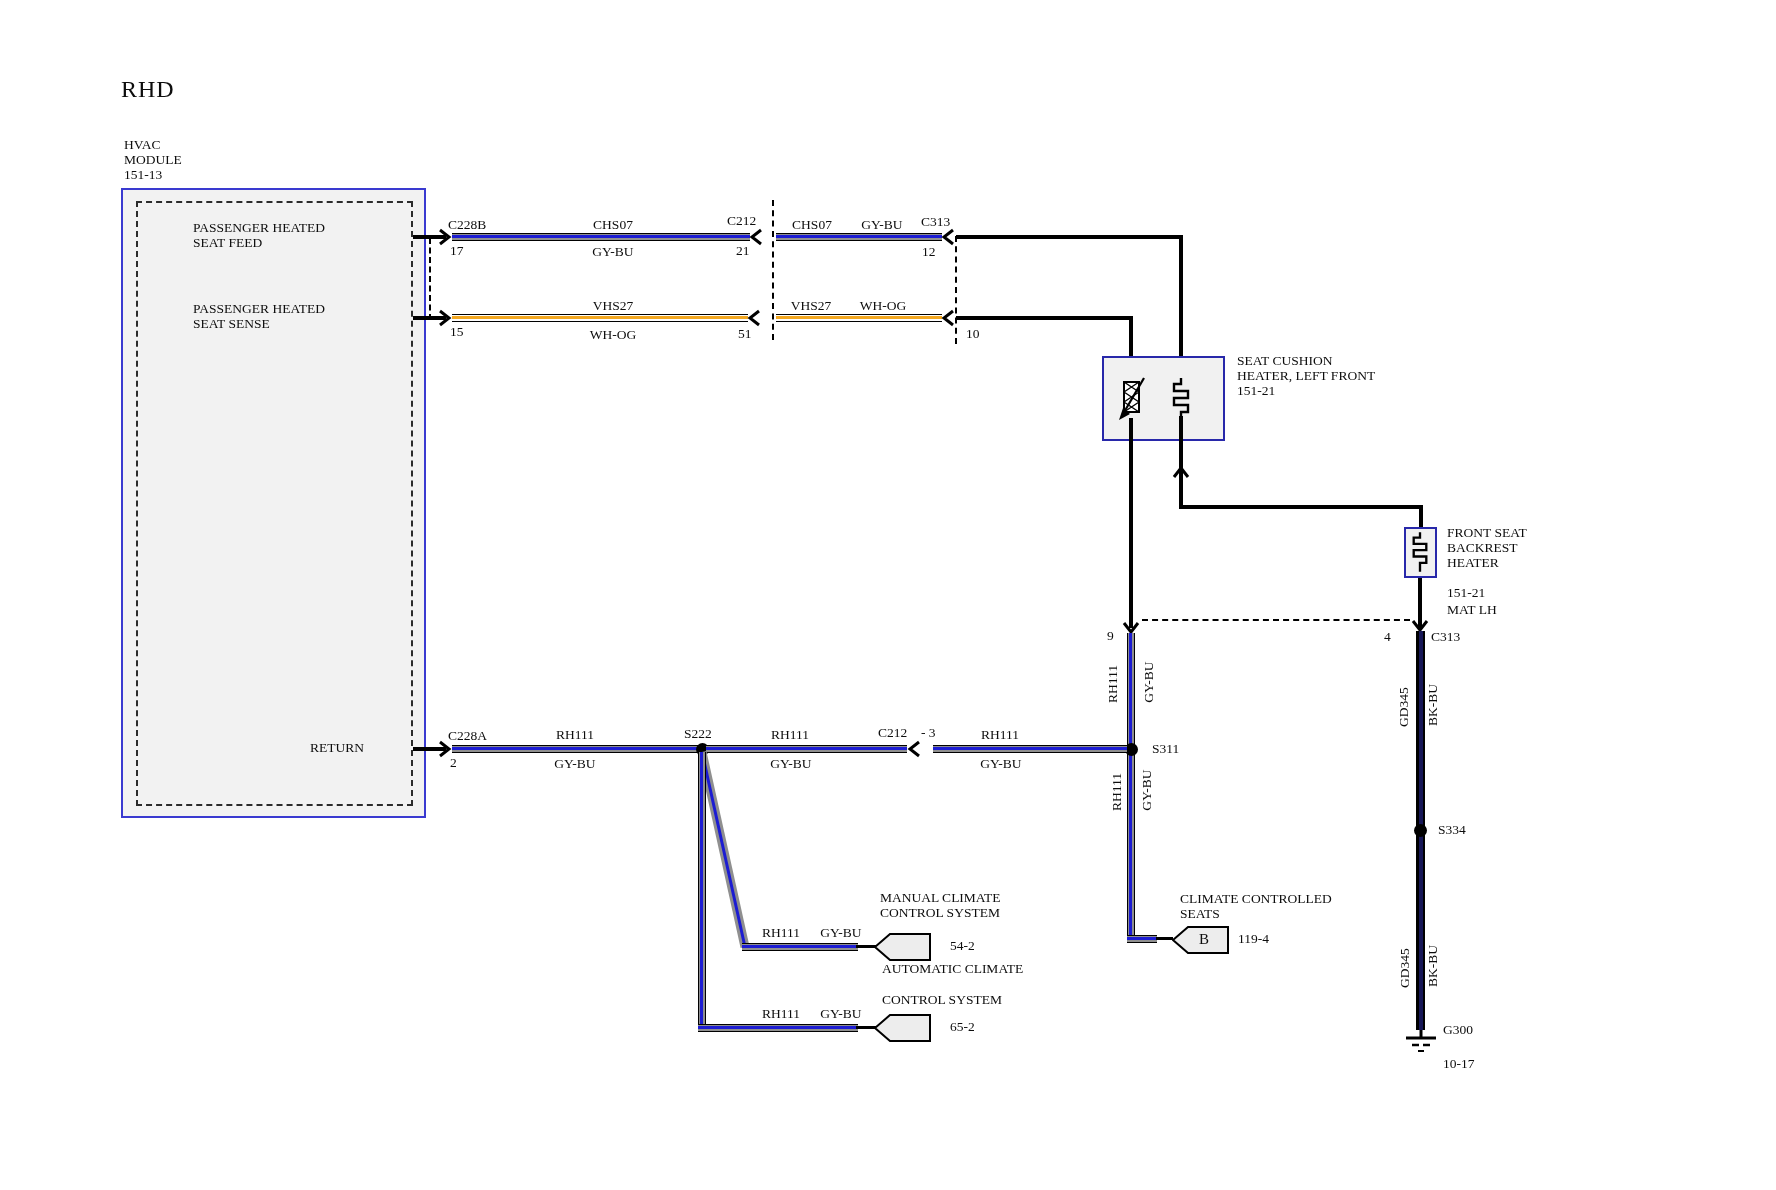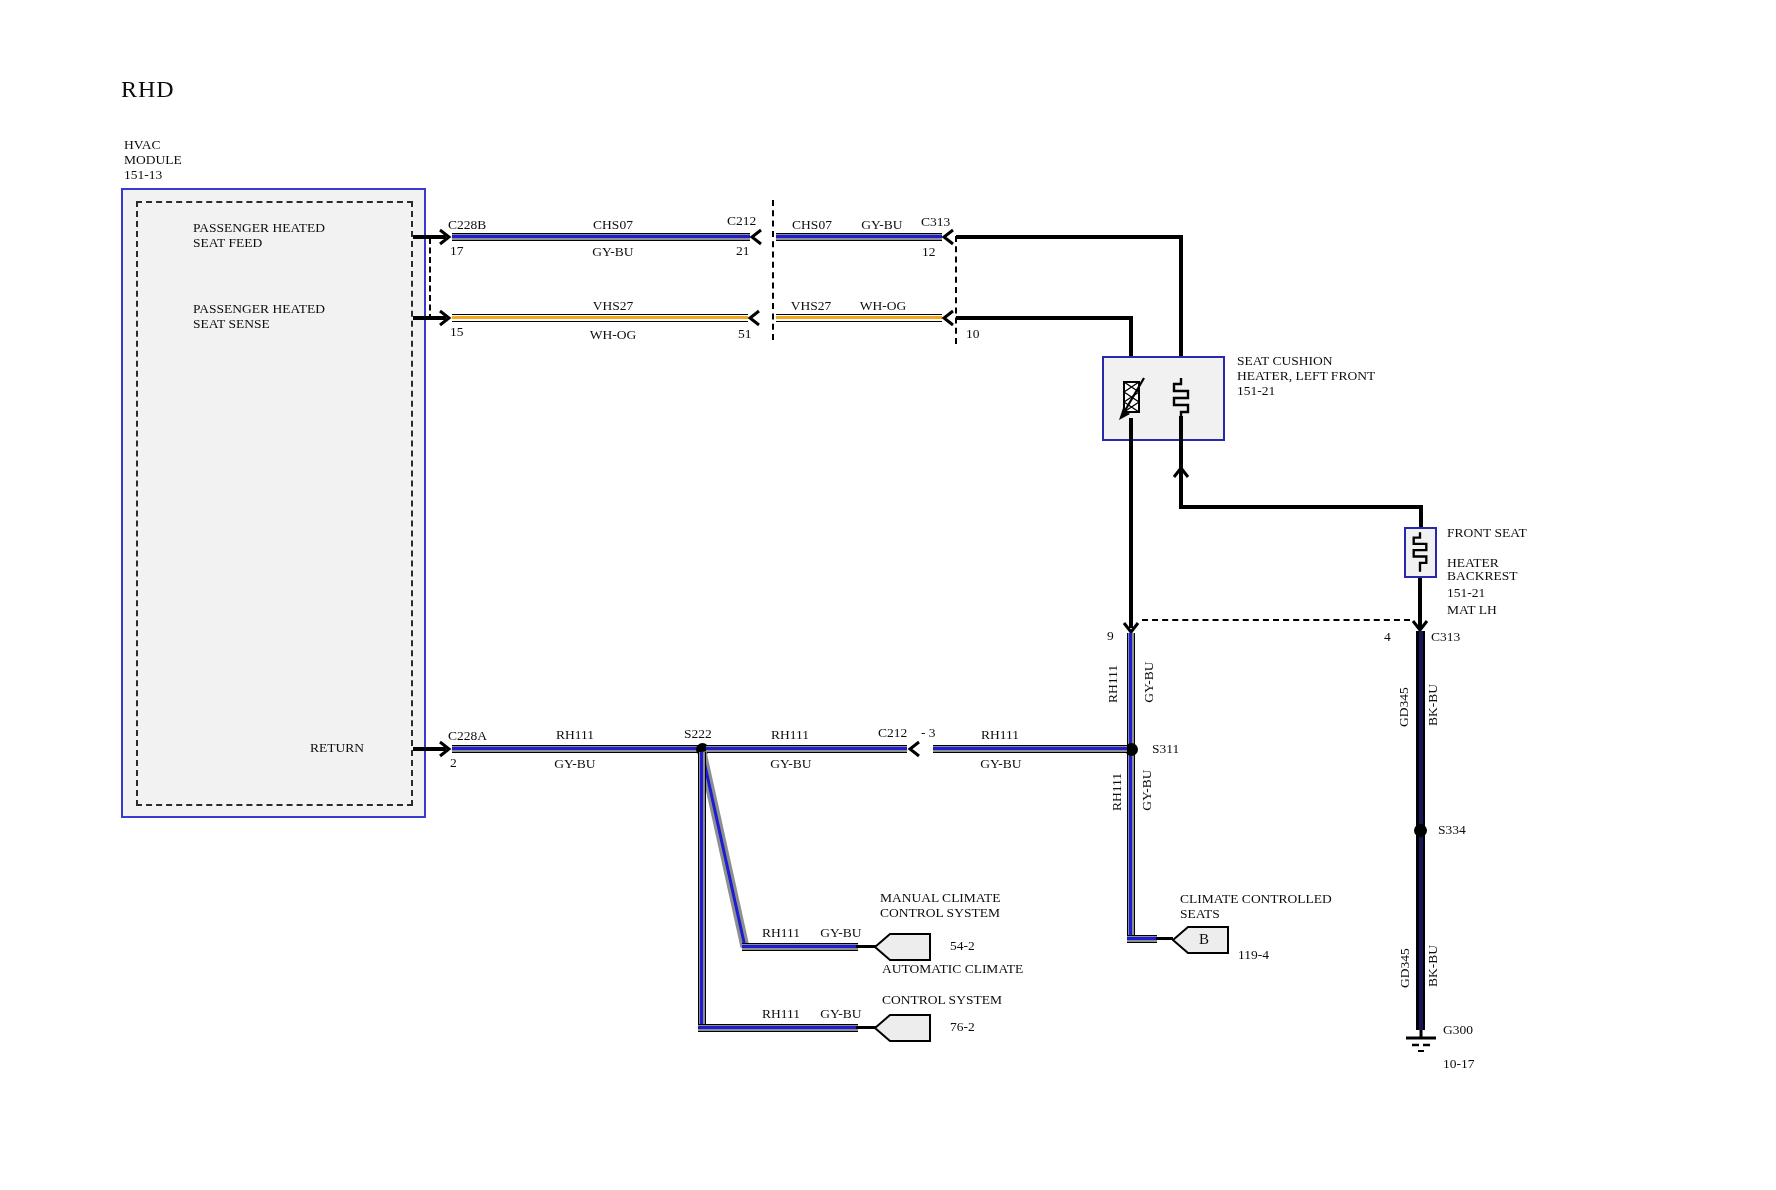--- a/index.html
+++ b/index.html
@@ -122,21 +122,21 @@
       </svg></div>
   <div class="bk-h" style="left:1179px;top:505px;width:244px;"></div>
   <div class="bk-v" style="left:1419px;top:507px;height:22px;"></div>
 
   <div class="compbox" style="left:1404px;top:527px;width:33px;height:51px;"></div>
   <div style="position:absolute;left:1411px;top:531px;">
     <svg width="18" height="42" viewBox="0 0 20 44">
       <path d="M10 0 V6 H3 V13 H17 V20 H3 V27 H17 V34 H10 V44" fill="none" stroke="#000" stroke-width="2.6"></path>
     </svg></div>
   <div class="lbl" style="left:1447px;top:526px;">FRONT SEAT</div>
-  <div class="lbl" style="left:1447px;top:541px;margin-top:28px;">BACKREST</div>
+  <div class="lbl" style="left:1447px;top:541px;">BACKREST</div>
   <div class="lbl" style="left:1447px;top:556px;">HEATER</div>
   <div class="lbl" style="left:1447px;top:571px;margin-top:32px;">MAT LH</div>
   <div class="lbl" style="left:1447px;top:586px;">151-21</div>
   <div class="bk-v" style="left:1418px;top:578px;height:52px;"></div>
 
   <div class="dash-h" style="left:1142px;top:619px;width:268px;"></div>
   <div class="arr" style="left:1122px;top:618px;">
     <svg width="18" height="18" viewBox="0 0 18 18">
         <polyline points="2,5 9,14 16,5" fill="none" stroke="#000" stroke-width="3"></polyline>
       </svg></div>
@@ -155,21 +155,21 @@
   <div class="lbl" style="left:1152px;top:742px;">S311</div>
   <div class="vlbl" style="left:1117px;top:792px;">RH111</div>
   <div class="vlbl" style="left:1147px;top:790px;">GY-BU</div>
   <div class="gybu-h" style="left:1127px;top:935px;width:30px;"></div>
   <div class="lnk" style="left:1156px;top:937px;width:17px;"></div>
   <div style="position:absolute;left:1172px;top:925px;">
     <svg width="58" height="30" viewBox="0 0 58 30">
         <polygon points="1,15 16,2 56,2 56,28 16,28" fill="#ededed" stroke="#000" stroke-width="2"></polygon>
       </svg></div>
   <div class="lbl cx" style="left:1204px;top:932px;font-size:15px;">B</div>
-  <div class="lbl" style="left:1238px;top:932px;margin-top:16px;">119-4</div>
+  <div class="lbl" style="left:1238px;top:932px;">119-4</div>
   <div class="lbl" style="left:1180px;top:892px;">CLIMATE CONTROLLED</div>
   <div class="lbl" style="left:1180px;top:907px;">SEATS</div>
 
   <div class="bkbu-v" style="left:1416px;top:631px;height:399px;"></div>
   <div class="vlbl" style="left:1404px;top:707px;">GD345</div>
   <div class="vlbl" style="left:1433px;top:705px;">BK-BU</div>
   <div class="dot" style="left:1414px;top:824px;"></div>
   <div class="lbl" style="left:1438px;top:823px;">S334</div>
   <div class="vlbl" style="left:1405px;top:968px;">GD345</div>
   <div class="vlbl" style="left:1433px;top:966px;">BK-BU</div>
@@ -228,17 +228,17 @@
 
   <div class="gybu-v" style="left:698px;top:752px;height:280px;"></div>
   <div class="gybu-h" style="left:698px;top:1024px;width:160px;"></div>
   <div class="lbl cx" style="left:781px;top:1007px;">RH111</div>
   <div class="lbl cx" style="left:841px;top:1007px;">GY-BU</div>
   <div class="lnk" style="left:856px;top:1026px;width:20px;"></div>
   <div style="position:absolute;left:874px;top:1013px;">
     <svg width="58" height="30" viewBox="0 0 58 30">
         <polygon points="1,15 16,2 56,2 56,28 16,28" fill="#ededed" stroke="#000" stroke-width="2"></polygon>
       </svg></div>
-  <div class="lbl" style="left:950px;top:1020px;">76-2</div>
+  <div class="lbl" style="left:950px;top:1020px;">65-2</div>
   <div class="lbl" style="left:882px;top:962px;">AUTOMATIC CLIMATE</div>
   <div class="lbl" style="left:882px;top:993px;">CONTROL SYSTEM</div>
 
 </div>
 
 </body></html>

